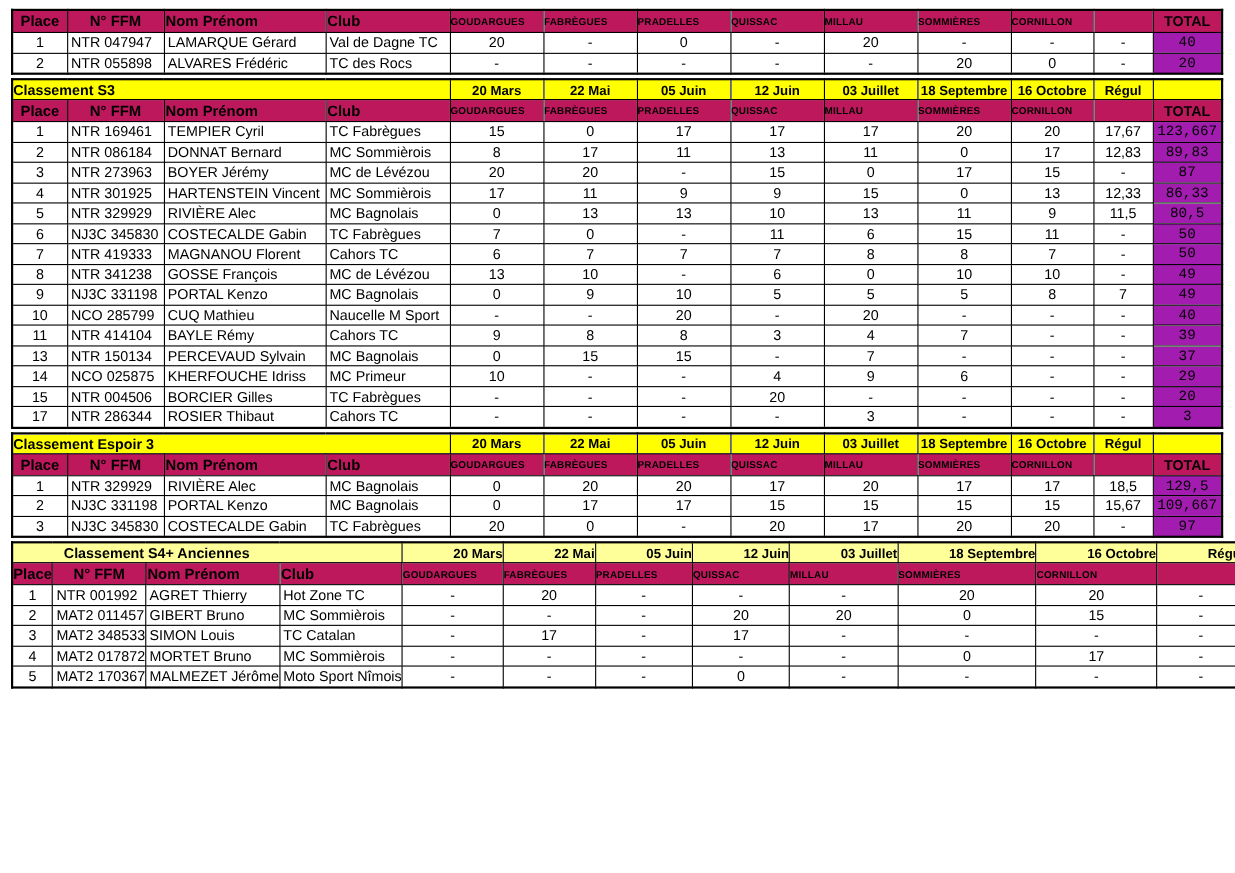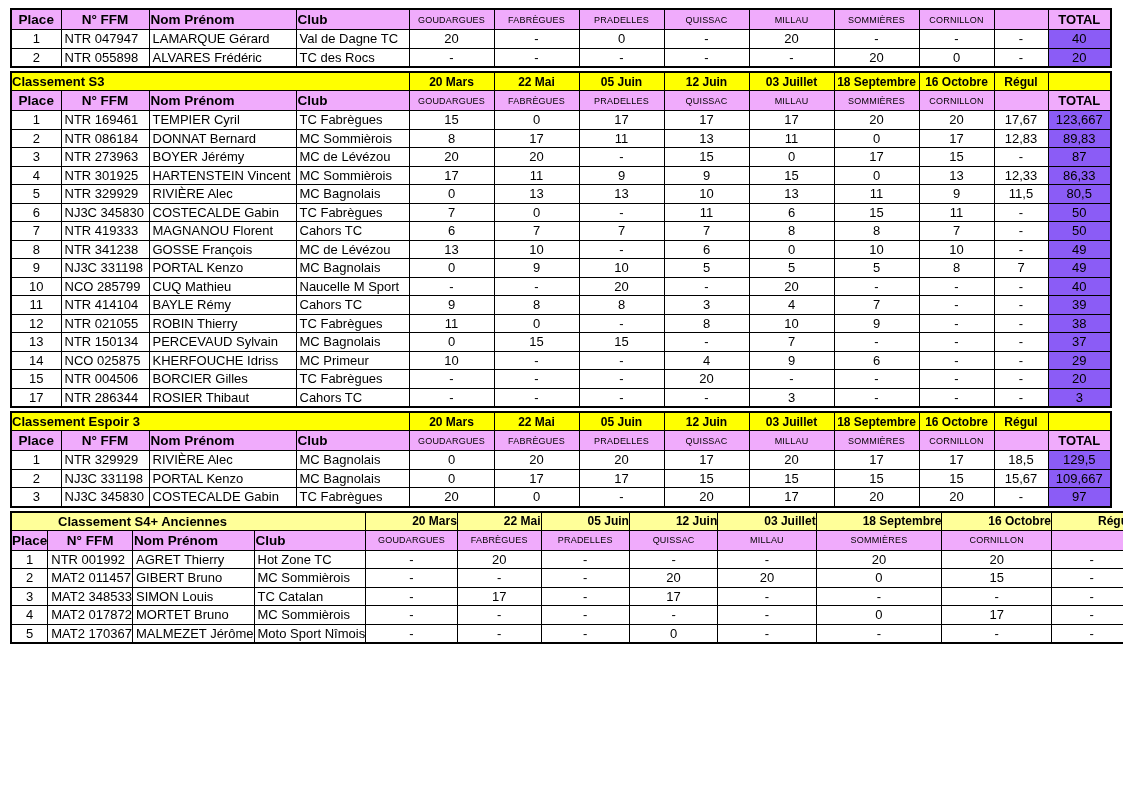--- a/index.html
+++ b/index.html
@@ -15,29 +15,29 @@
   table.classement td{
     border:1px solid #000;overflow:hidden;white-space:nowrap;
     padding:0;vertical-align:middle;
   }
   
   .title-row td{background:#FFFF00;height:17px;border-bottom-width:2px;}
   table.pale .title-row td{background:#FFFF99;padding-left:46px;}
   .title-cell{font-weight:bold;font-size:13px;text-align:left;padding-left:4px;}
   .date-cell{font-weight:bold;font-size:12px;text-align:center;}
   
-  .head-row td{background:#f0abfc;height:19px;border-bottom-width:2px;}
+  .head-row td{background:#be185d;height:19px;border-bottom-width:2px;}
   .colhead{font-weight:bold;font-size:13.5px;text-align:center;}
   .colhead.left{text-align:left;padding-left:1px;}
-  .venue-cell{font-weight:normal;font-size:9px;text-align:center;letter-spacing:.2px;}
+  .venue-cell{font-weight:bold;font-size:9px;text-align:left;letter-spacing:.2px;}
   .total-head{background:#33CCFF;font-weight:bold;font-size:13px;text-align:center;}
   
   .data-row td{height:17.5px;font-size:13px;text-align:center;background:#fff;}
   .data-row td.lalign{text-align:left;padding-left:3px;}
-  .data-row td.total-cell{background:#8b5cf6;}
+  .data-row td.total-cell{background:#a21caf;font-family:Liberation Mono, monospace;}
 </style>
 </head>
 <body>
 
 <div id="sheet">
     <table class="classement">
       <colgroup>
         <col style="width: 50px;">
         <col style="width: 88px;">
         <col style="width: 147px;">
@@ -303,35 +303,20 @@
           <td>8</td>
           <td>8</td>
           <td>3</td>
           <td>4</td>
           <td>7</td>
           <td>-</td>
           <td>-</td>
           <td class="total-cell">39</td>
         </tr>
         <tr class="data-row">
-          <td>12</td>
-          <td class="lalign">NTR 021055</td>
-          <td class="lalign">ROBIN Thierry</td>
-          <td class="lalign">TC Fabrègues</td>
-          <td>11</td>
-          <td>0</td>
-          <td>-</td>
-          <td>8</td>
-          <td>10</td>
-          <td>9</td>
-          <td>-</td>
-          <td>-</td>
-          <td class="total-cell">38</td>
-        </tr>
-        <tr class="data-row">
           <td>13</td>
           <td class="lalign">NTR 150134</td>
           <td class="lalign">PERCEVAUD Sylvain</td>
           <td class="lalign">MC Bagnolais</td>
           <td>0</td>
           <td>15</td>
           <td>15</td>
           <td>-</td>
           <td>7</td>
           <td>-</td>

